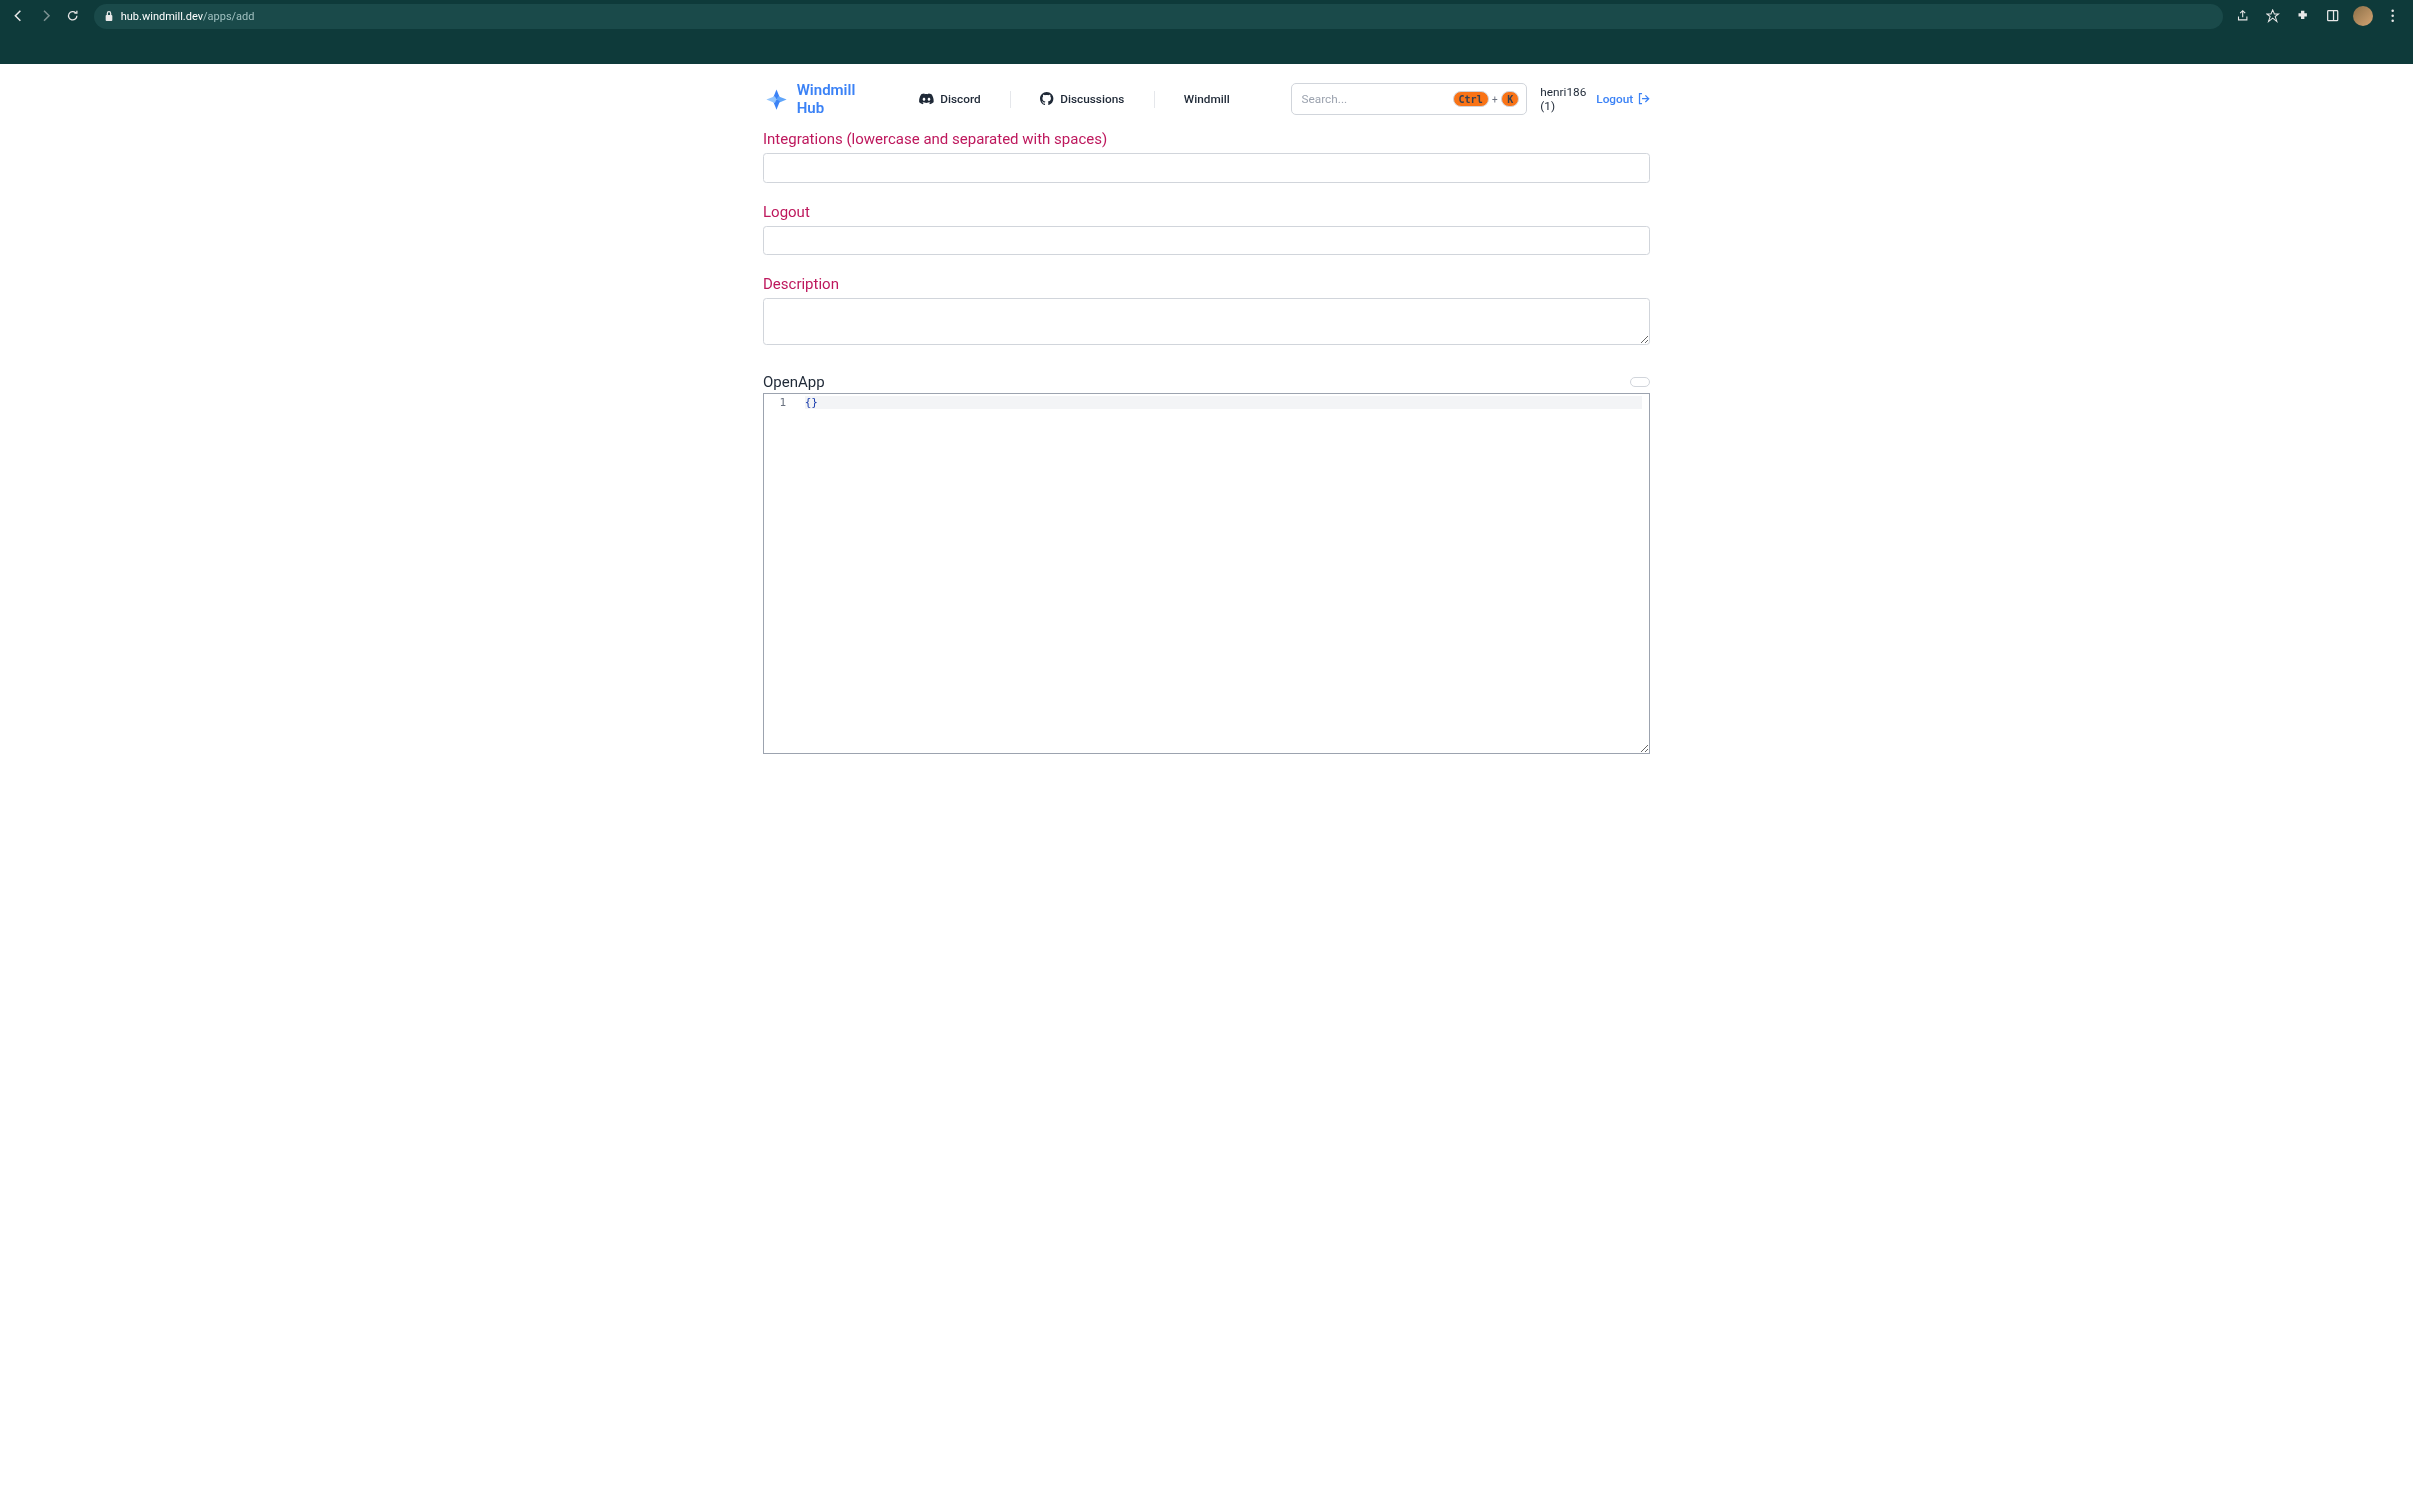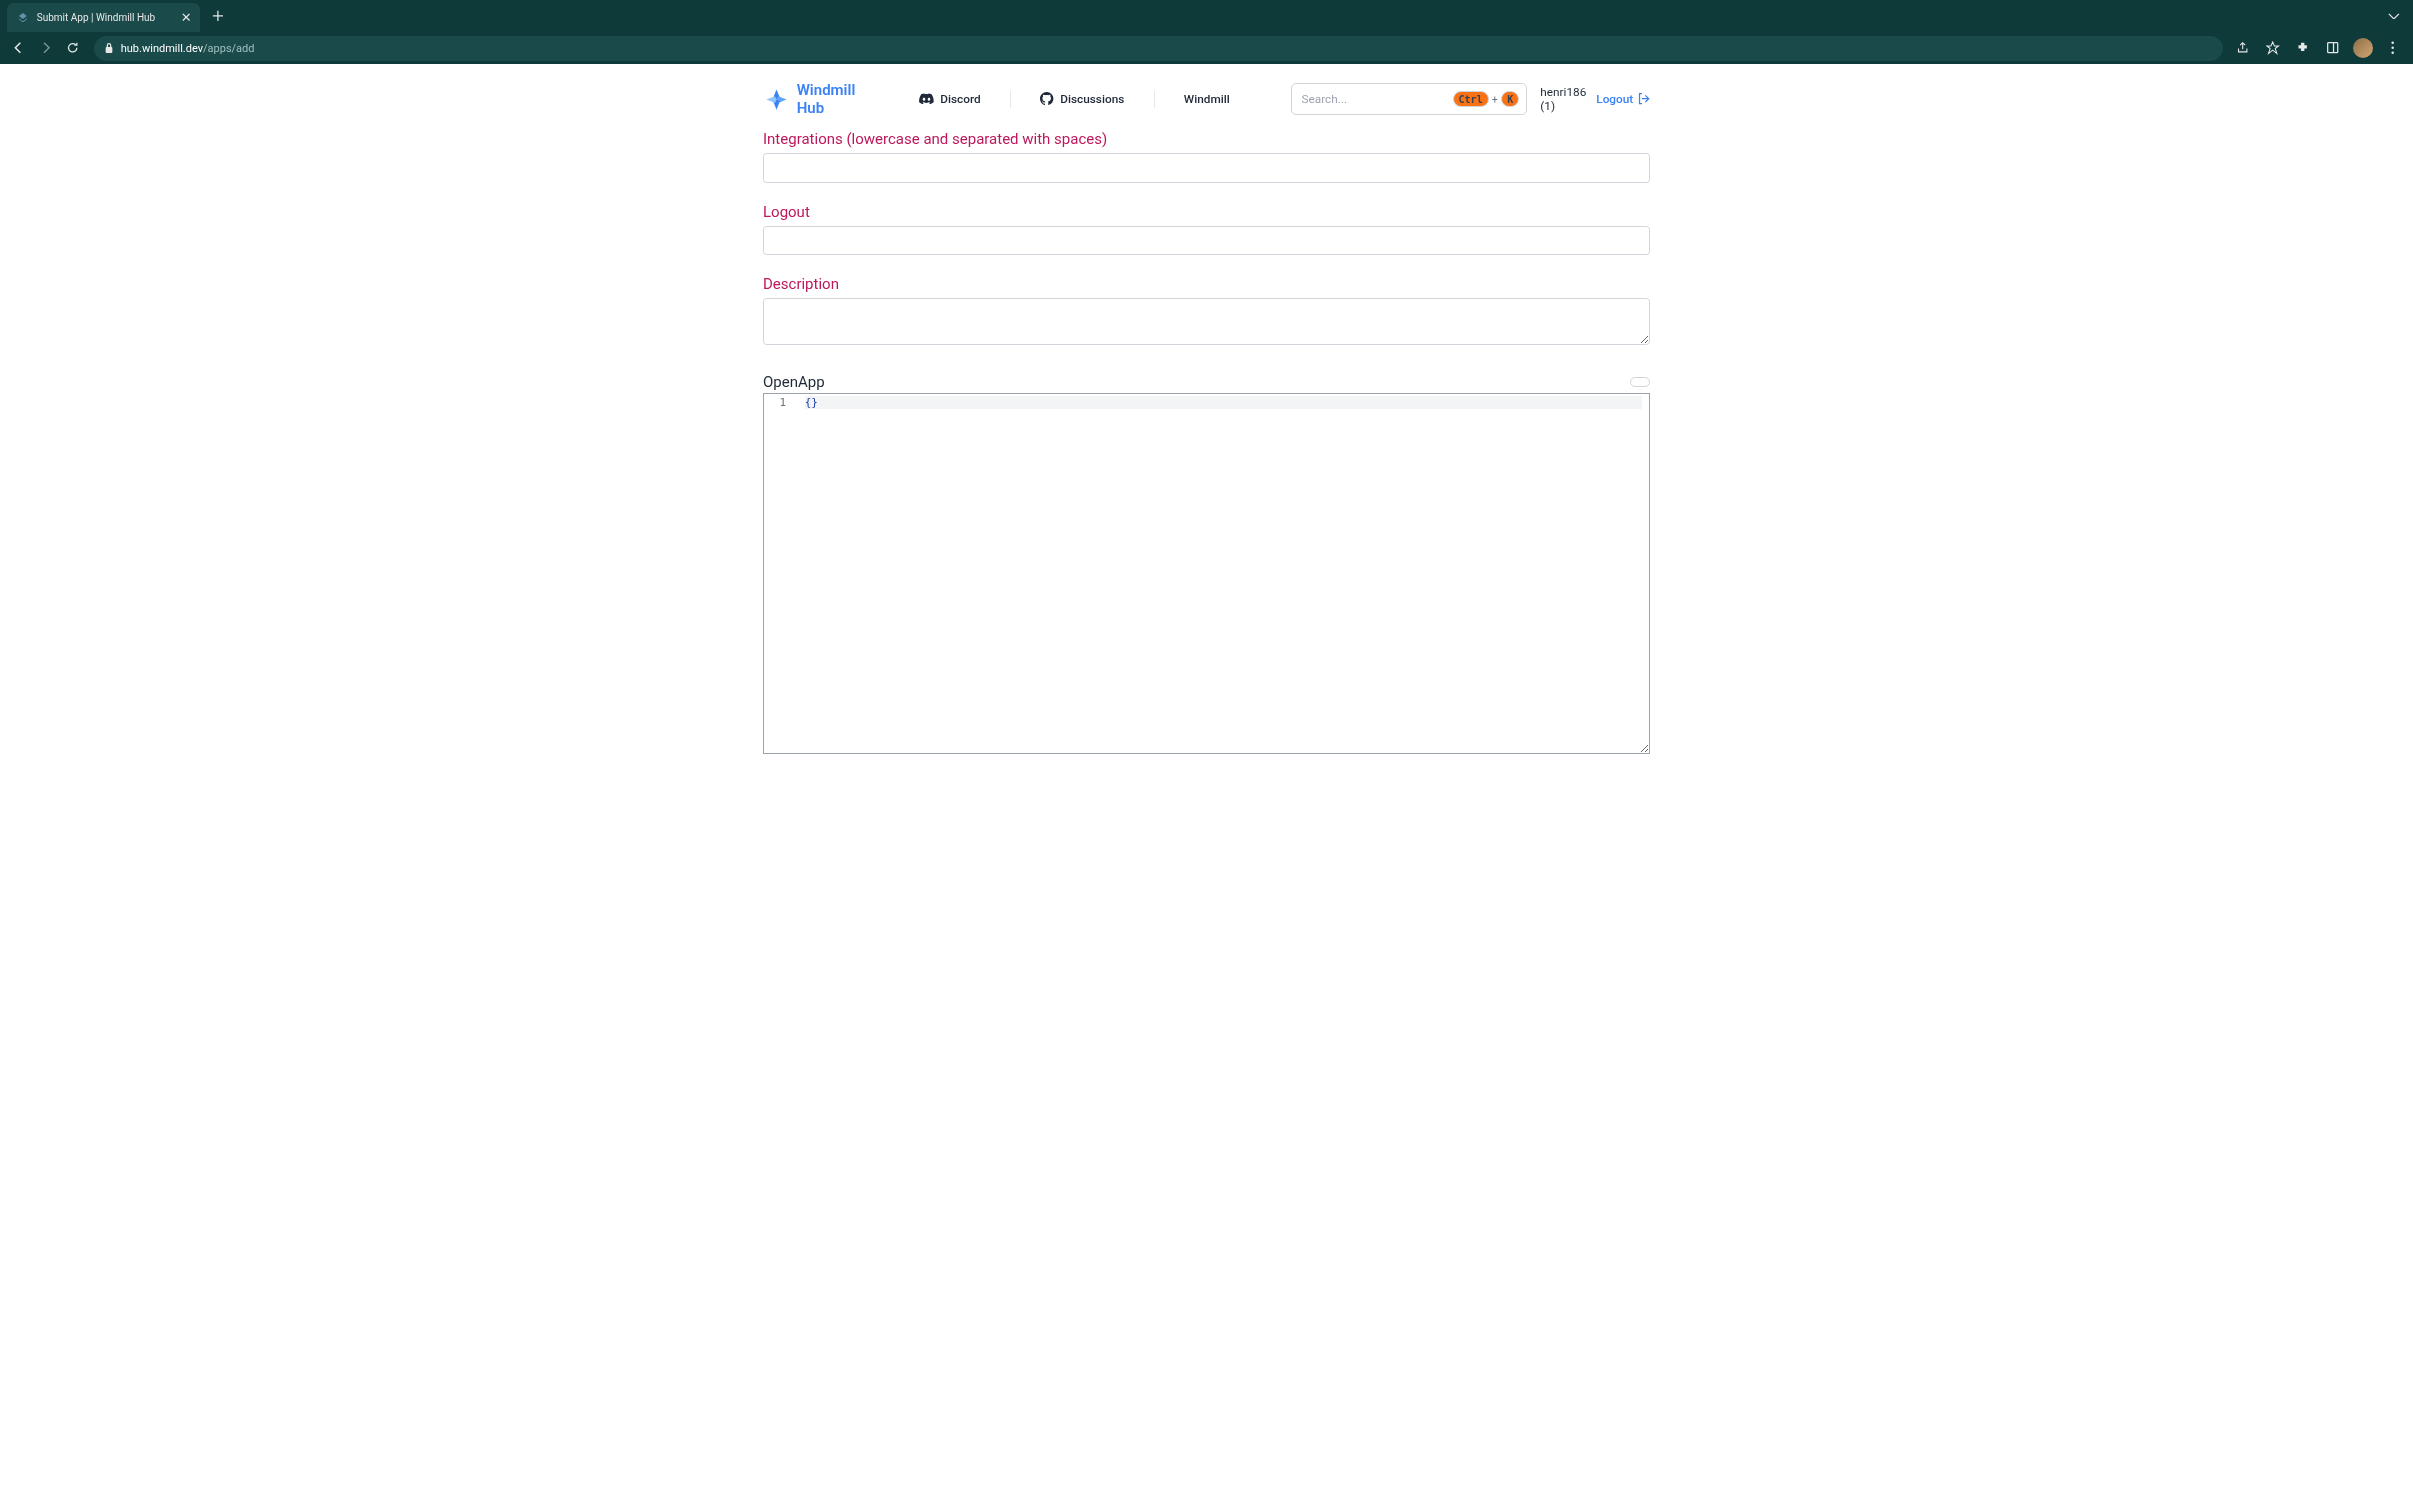--- a/index.html
+++ b/index.html
@@ -361,46 +361,20 @@
     }
     
     svg {
       display: block;
     }
   </style>
 </head>
 <body>
 
 <div class="browser-chrome">
-  <div class="tab-bar">
-    <div class="tab">
-      <span class="tab-favicon">
-        <svg width="11.8" height="11.8" viewBox="0 0 24 24" fill="none">
-          <path d="M12 2L4 8L12 14L20 8L12 2Z" fill="#6b8faf"></path>
-          <path d="M4 14L12 20L20 14" stroke="#6b8faf" stroke-width="2" fill="none"></path>
-        </svg>
-      </span>
-      <span class="tab-title">Submit App | Windmill Hub</span>
-      <span class="tab-close">
-        <svg width="8.4" height="8.4" viewBox="0 0 10 10">
-          <path d="M1 1L9 9M9 1L1 9" stroke="#e8e8e8" stroke-width="1.5"></path>
-        </svg>
-      </span>
-    </div>
-    <div class="new-tab-btn">
-      <svg width="11.8" height="11.8" viewBox="0 0 14 14">
-        <path d="M7 1V13M1 7H13" stroke="#e8e8e8" stroke-width="1.5"></path>
-      </svg>
-    </div>
-    <div class="tab-bar-right">
-      <svg width="11.8" height="6.7" viewBox="0 0 14 8">
-        <path d="M1 1L7 7L13 1" stroke="#e8e8e8" stroke-width="1.5" fill="none"></path>
-      </svg>
-    </div>
-  </div>
 
   <div class="address-bar-row">
     <div class="nav-btn">
       <svg width="13.4" height="13.4" viewBox="0 0 16 16">
         <path d="M10 2L4 8L10 14" stroke="#e8e8e8" stroke-width="1.8" fill="none"></path>
       </svg>
     </div>
     <div class="nav-btn disabled">
       <svg width="13.4" height="13.4" viewBox="0 0 16 16">
         <path d="M6 2L12 8L6 14" stroke="#e8e8e8" stroke-width="1.8" fill="none"></path>

